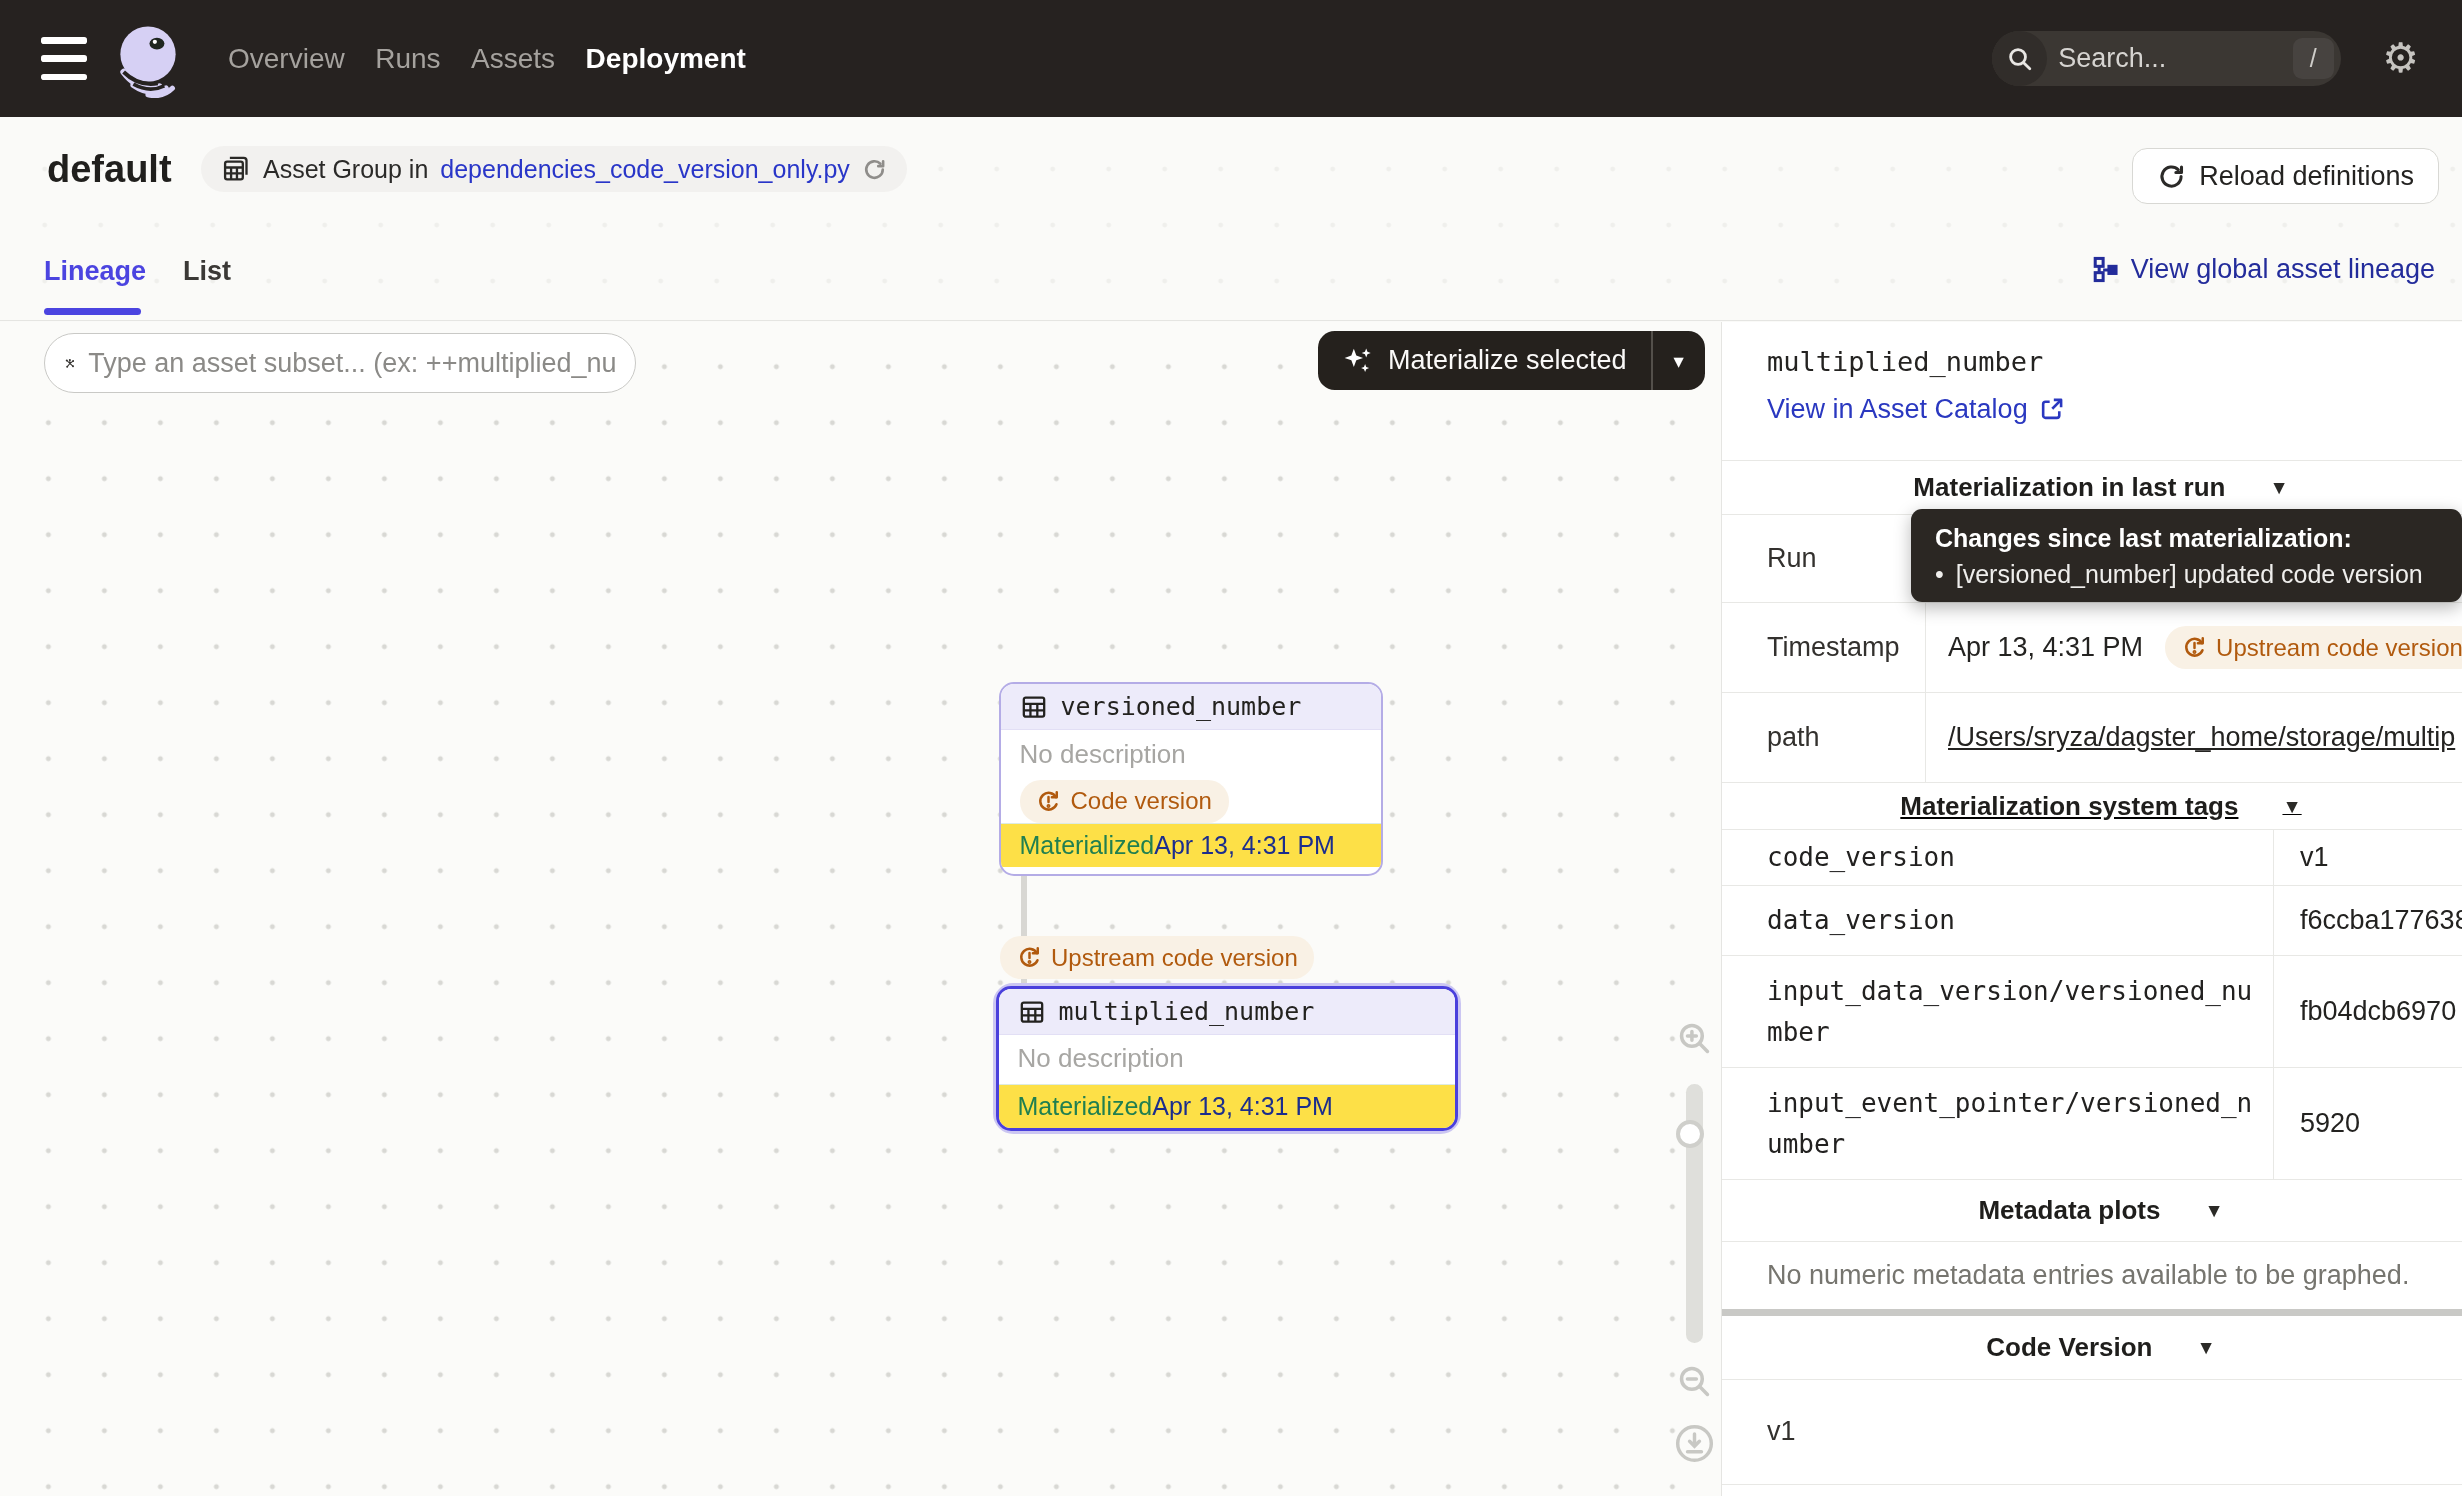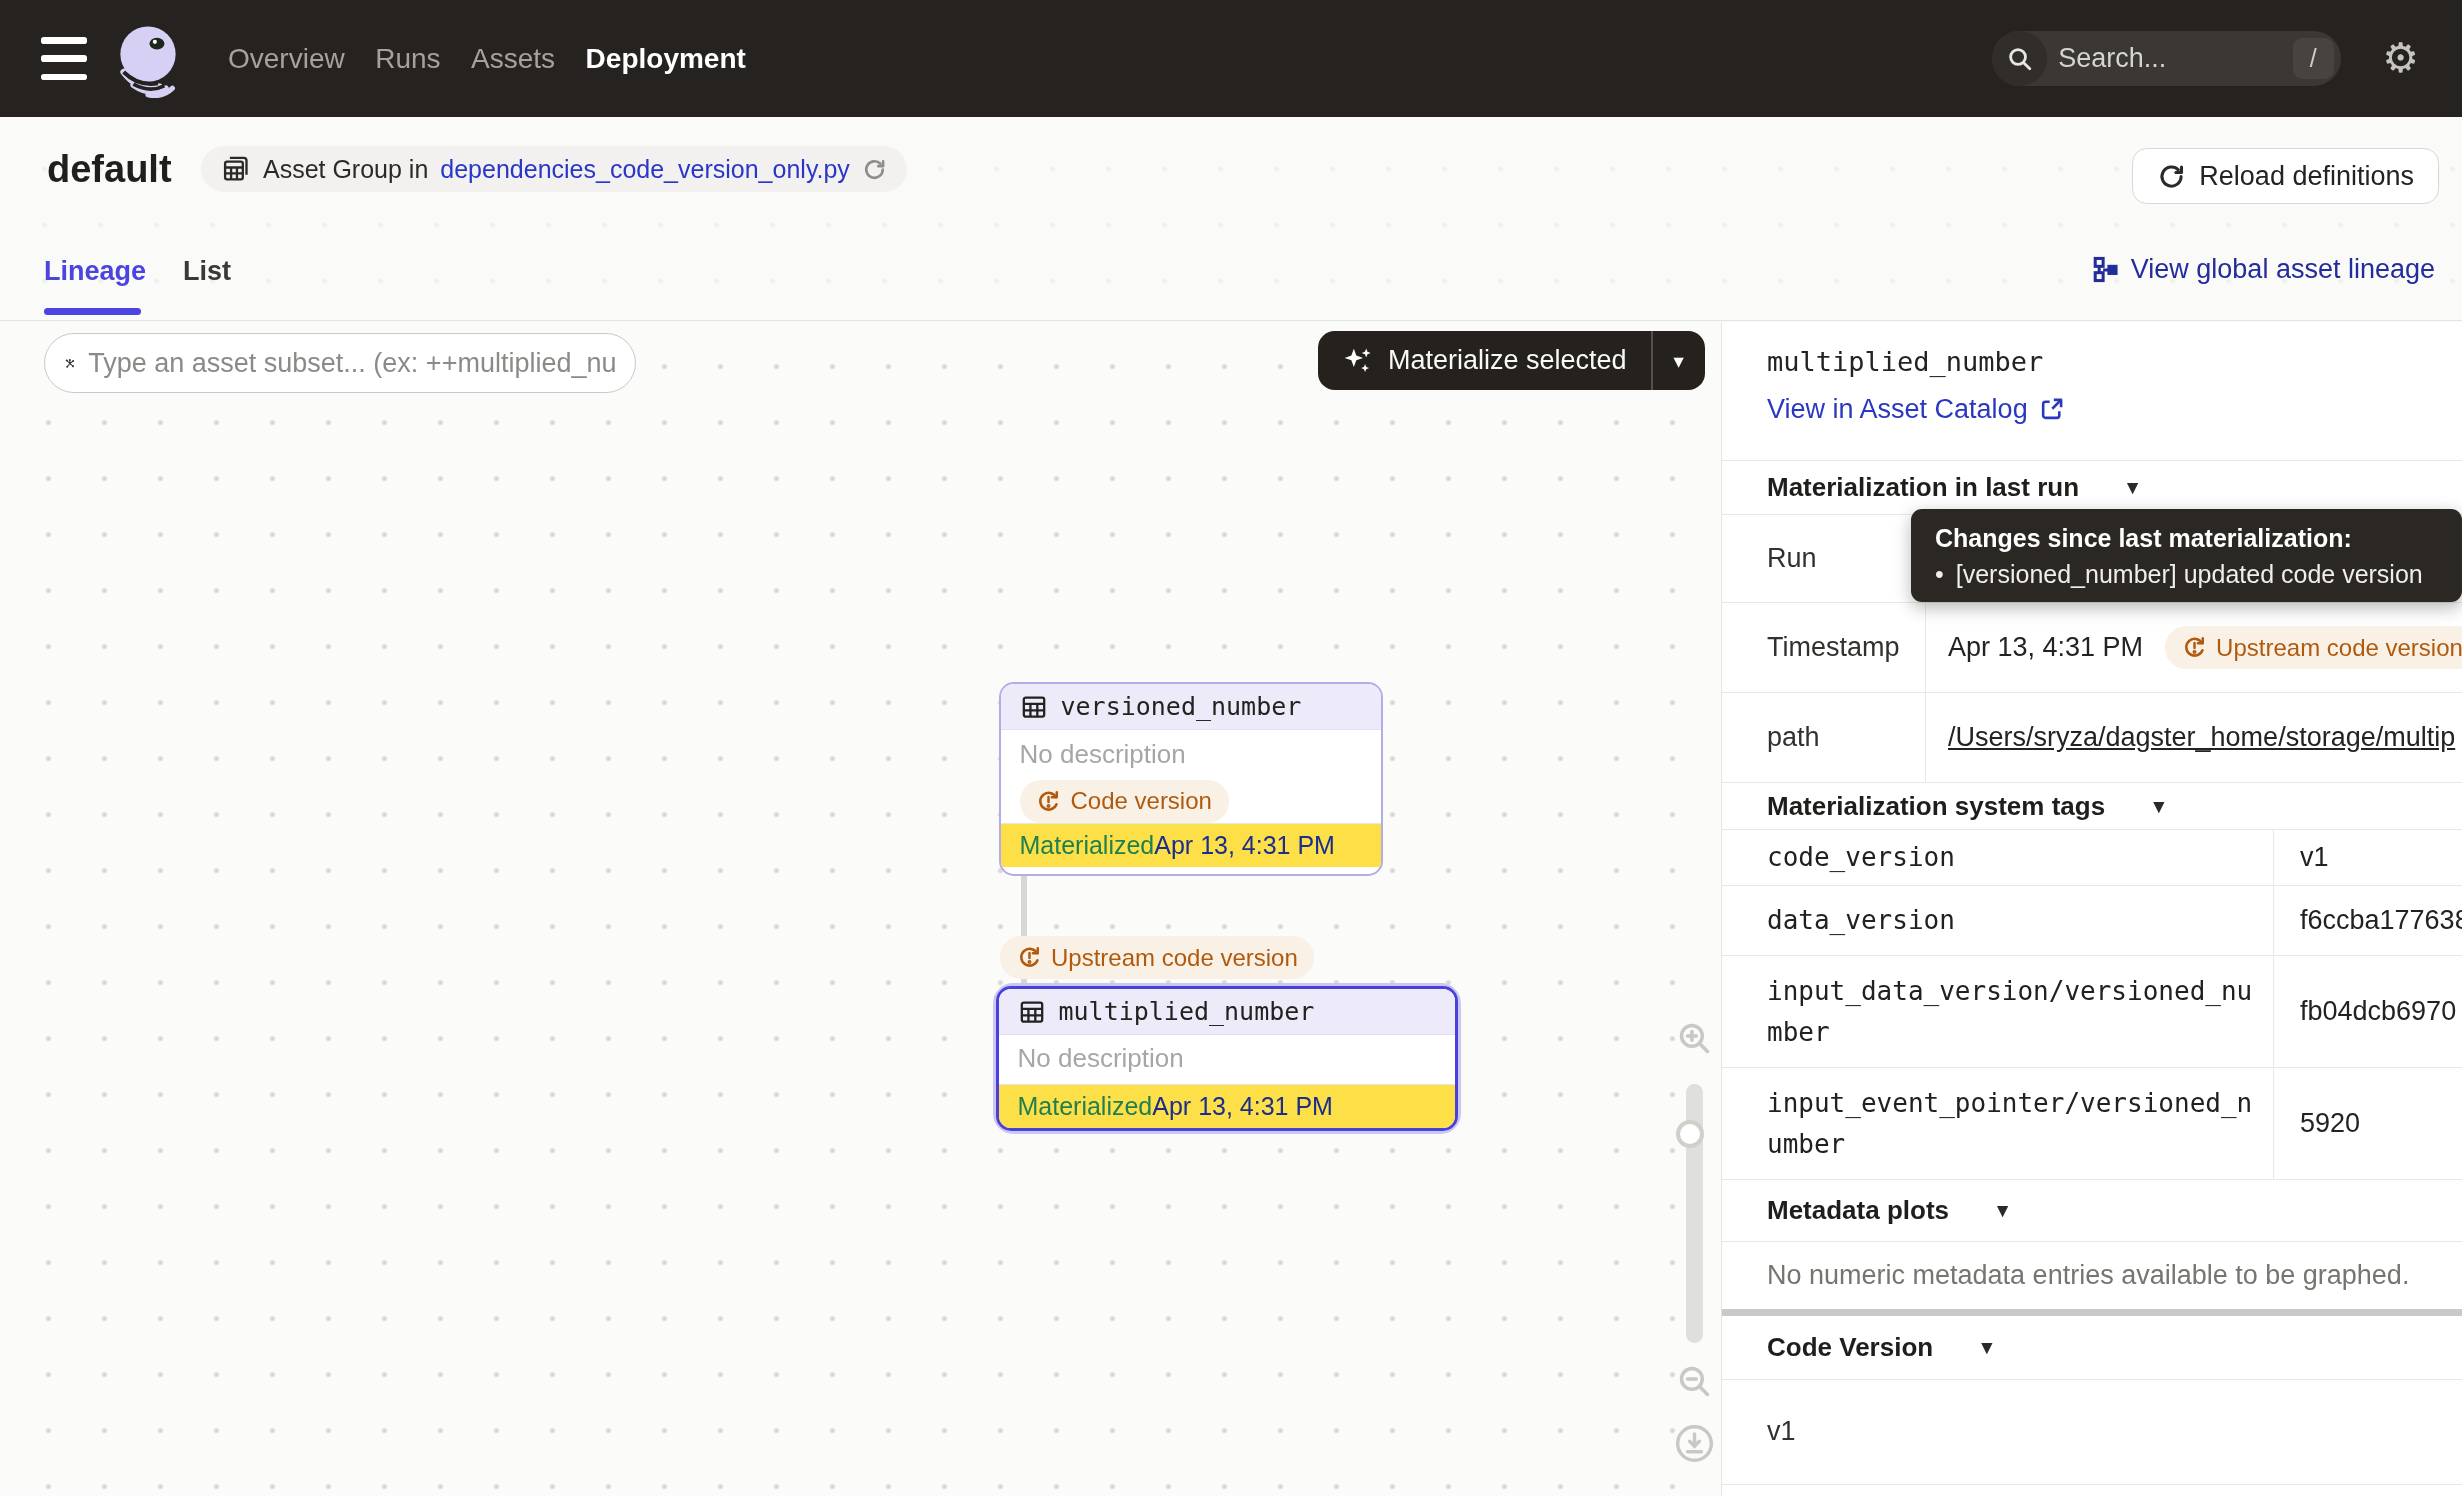--- a/index.html
+++ b/index.html
@@ -77,28 +77,28 @@
   .zoomctl { position:absolute; color:#C8C8C4; }
   .slider-track { position:absolute; left:1686px; top:762px; width:16.7px; height:259px; border-radius:8.3px; background:#DFDFDB; cursor:pointer; }
   .slider-knob { position:absolute; left:-10.2px; top:36px; width:28px; height:28px; border-radius:50%; background:#FFFFFF; border:4.6px solid #CFCFCB; cursor:grab; }
 
   
   .panel { position:absolute; left:1721px; top:322px; width:741px; height:1175px; background:#FFFFFF; border-left:1.9px solid #E5E5E2; overflow:hidden; }
   .p-titleblock { height:138px; padding:24px 0 0 45px; }
   .p-title { font-family:"DejaVu Sans Mono", monospace; font-size:27px; color:#242321; }
   .p-catalog { margin-top:16.7px; display:inline-flex; align-items:center; gap:11px; cursor:pointer; }
   .p-catalog-label { font-size:27px; color:#2A38C0; }
-  .sec-head { display:flex; align-items:center; justify-content:flex-start; padding:0 27px 0 45px; border-top:1.9px solid #E8E8E5; cursor:pointer;gap:44px; }
+  .sec-head { display:flex; align-items:center; justify-content:center; padding:0 27px 0 45px; border-top:1.9px solid #E8E8E5; cursor:pointer;gap:44px; }
   .sec-head-label { font-size:26px; font-weight:700; color:#1F1E1C; }
   .caret { font-size:19.4px; color:#2B2A27; }
   .row { display:flex; border-top:1.9px solid #E8E8E5; }
   .row-label { width:204px; flex:none; border-right:1.9px solid #E8E8E5; display:flex; align-items:center; padding-left:45px; font-size:27px; color:#33312E; }
   .row-value { flex:1; display:flex; align-items:center; padding-left:22px; overflow:hidden; }
   .h-sec1 { height:54px; } .h-run { height:88px; } .h-ts { height:90px; } .h-path { height:90px; }
-  .h-tagshead { height:47px; } .h-r1 { height:56px; } .h-r2 { height:70px; } .h-r3 { height:112px; } .h-r4 { height:112px; }
+  .h-tagshead { height:47px;text-decoration:underline; } .h-r1 { height:56px; } .h-r2 { height:70px; } .h-r3 { height:112px; } .h-r4 { height:112px; }
   .h-metahead { height:62px; } .h-metaempty { height:68px; } .h-cvhead { height:63px; } .h-cvval { height:105px; }
   .ts-value { font-size:27px; color:#242321; white-space:nowrap; }
   .ts-tag { margin-left:22px; }
   .path-link { font-size:27px; color:#242321; text-decoration:underline; white-space:nowrap; cursor:pointer; }
   .tag-key { width:552px; flex:none; border-right:1.9px solid #E8E8E5; display:flex; align-items:center; padding:13px 18.5px 13px 45px; font-family:"DejaVu Sans Mono", monospace; font-size:26px; color:#222120; word-break:break-all; line-height:1.55; }
   .tag-val { flex:1; display:flex; align-items:center; padding-left:26px; font-size:27px; color:#232220; white-space:nowrap; overflow:hidden; }
   .meta-empty { border-top:1.9px solid #E8E8E5; display:flex; align-items:center; padding-left:45px; font-size:27px; color:#76756F; }
   .thick-bar { height:6.5px; background:#C9C9C6; }
   .cv-value { border-top:none; display:flex; align-items:center; padding-left:45px; font-size:27px; color:#33312E; }
   .config-head { border-top:1.9px solid #E8E8E5; padding:7.4px 0 0 45px; font-size:26px; font-weight:700; color:#1F1E1C; }

